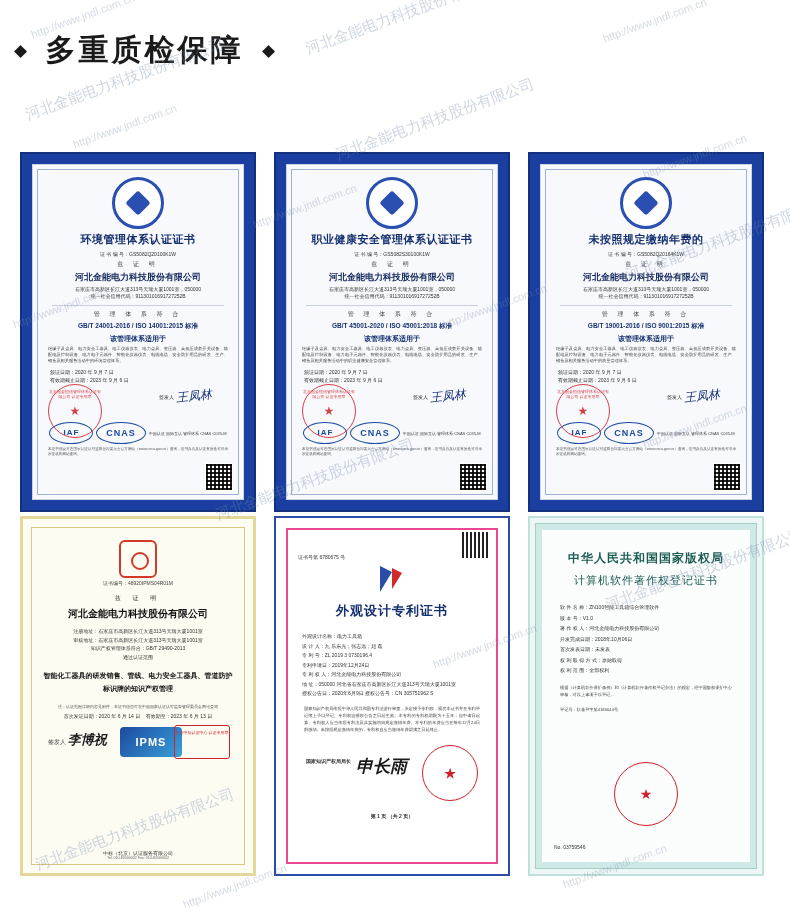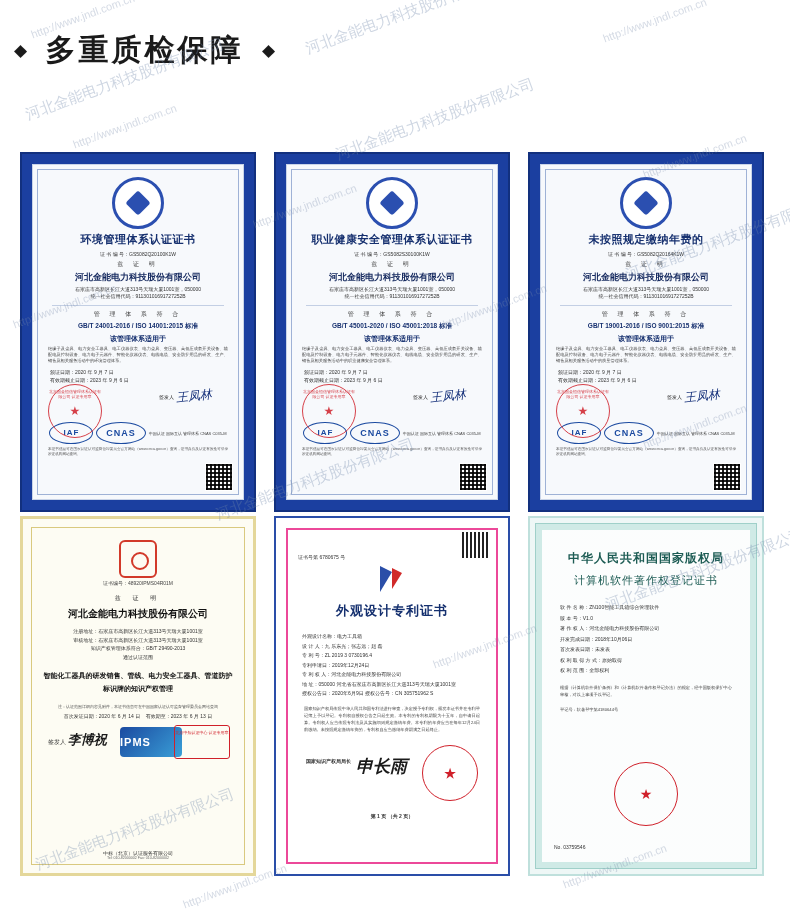--- a/index.html
+++ b/index.html
@@ -346,21 +346,21 @@
   }
   .ip-badge {
     position:absolute;
     left:78px; top:2px;
     width:62px;height:30px;
     background:linear-gradient(135deg,#1b4aa0,#3aa0d8);
     border-radius:4px;
     color:#fff;
     font-size:11px;
     font-weight:bold;
-    text-align:left;
+    text-align:center;
     line-height:30px;
     letter-spacing:1px;
   }
   .ip-redseal {
     position:absolute;
     right:4px; top:0;
     width:56px;height:34px;
     border:1.5px solid #d0202a;
     border-radius:3px;
     color:#d0202a;

